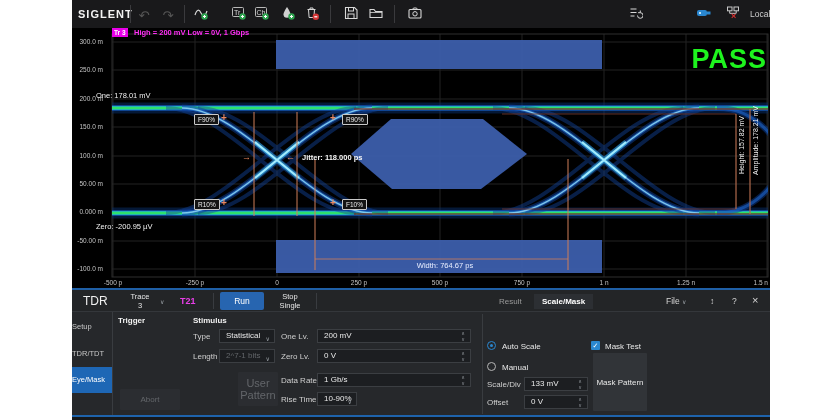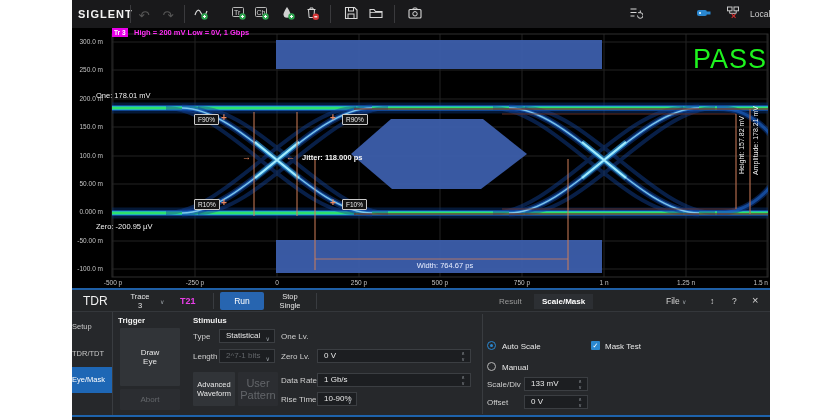--- a/index.html
+++ b/index.html
@@ -16,21 +16,21 @@
   .tb-right-label { position:absolute; top:9px; color:#cfcfcf; font-size:8.5px; }
 
   
   .plot { position:absolute; left:0; top:28px; width:698px; height:260px; background:#000; }
   .plot svg.canvas { position:absolute; left:0; top:0; }
   .ytick { position:absolute; width:31px; text-align:right; color:#c4c4c4; font-size:6.5px; line-height:8px; }
   .xtick { position:absolute; width:40px; text-align:center; color:#c4c4c4; font-size:6.5px; top:251px; }
   .trace-badge { position:absolute; left:40px; top:0; height:9px; padding:0 2px; background:#e800e8; color:#fff;
                  font-size:6.5px; line-height:9px; font-weight:bold; }
   .trace-info { position:absolute; left:62px; top:0; color:#ff2ef5; font-size:7.5px; line-height:9px; font-weight:bold; }
-  .pass { position:absolute; right:3px; top:16px; color:#1ef31e; font-size:27px; font-weight:normal; letter-spacing:1px; }
+  .pass { position:absolute; right:3px; top:16px; color:#1ef31e; font-size:27px; font-weight:bold; letter-spacing:1px; }
   .lvl-label { position:absolute; color:#f0f0f0; font-size:7.5px; }
   .tag { position:absolute; background:#141414; border:1px solid #c9c9c9; color:#ececec; font-size:6.5px;
          line-height:9px; padding:0 3px; border-radius:1px; }
   .cross { position:absolute; color:#e8875f; font-size:10px; line-height:10px; font-weight:bold; }
   .jit-arrow { position:absolute; color:#e8875f; font-size:9px; line-height:10px; }
   .jitter-text { position:absolute; color:#f5f5f5; font-size:7.5px; font-weight:bold; }
   .width-text { position:absolute; left:316px; top:233px; width:114px; text-align:center; color:#e8eeff; font-size:7.5px; }
   .vtext { position:absolute; writing-mode:vertical-rl; transform:rotate(180deg); color:#f2f2f2; font-size:7px; width:9px; }
 
   
@@ -359,35 +359,35 @@
       <div class="panel-right-item" style="left:660px">?</div>
       <div class="panel-right-item" style="left:680px; font-size:11px; top:4px">×</div>
     </div>
 
     <div class="vdiv" style="left:40px; top:22px; height:103px"></div>
     <div class="sidebar-item" style="top:28px">Setup</div>
     <div class="sidebar-item" style="top:55px">TDR/TDT</div>
     <div class="sidebar-item active" style="top:77px; height:26px; line-height:18px">Eye/Mask</div>
 
     <div class="group-header" style="left:46px; top:26px">Trigger</div>
-    <div class="btn" style="left:48px; top:38px; width:60px; height:58px">
-      <span>Draw</span>
-      <span>Eye</span>
-    </div>
     <div class="btn dim" style="left:48px; top:99px; width:60px; height:21px">
       <span>Abort</span>
     </div>
 
     <div class="group-header" style="left:121px; top:26px">Stimulus</div>
     <div class="flabel" style="left:121px; top:42px">Type</div>
     <div class="field" style="left:147px; top:39px; width:56px">
       <span>Statistical</span>
       <span class="chev">∨</span>
     </div>
     <div class="flabel" style="left:209px; top:42px">One Lv.</div>
+    <div class="field" style="left:245px; top:39px; width:154px">
+      <span>200 mV</span>
+      <span class="stepper">∧<br>∨</span>
+    </div>
 
     <div class="flabel" style="left:121px; top:62px">Length</div>
     <div class="field" style="left:147px; top:59px; width:56px">
       <span class="disabled-text">2^7-1 bits</span>
       <span class="chev">∨</span>
     </div>
     <div class="flabel" style="left:209px; top:62px">Zero Lv.</div>
     <div class="field" style="left:245px; top:59px; width:154px">
       <span>0 V</span>
       <span class="stepper">∧<br>∨</span>
@@ -398,24 +398,20 @@
       <span>1 Gb/s</span>
       <span class="stepper">∧<br>∨</span>
     </div>
 
     <div class="flabel" style="left:209px; top:105px">Rise Time</div>
     <div class="field" style="left:245px; top:102px; width:40px">
       <span>10-90%</span>
       <span class="chev">∨</span>
     </div>
 
-    <div class="btn" style="left:121px; top:82px; width:42px; height:34px; font-size:7.5px">
-      <span>Advanced</span>
-      <span>Waveform</span>
-    </div>
     <div class="btn dim" style="left:166px; top:82px; width:40px; height:34px; font-size:11px">
       <span>User</span>
       <span>Pattern</span>
     </div>
 
     <div class="vdiv" style="left:410px; top:24px; height:100px"></div>
 
     <div class="tab" style="left:419px">Result</div>
     <div class="tab active" style="left:462px">Scale/Mask</div>
 
@@ -431,17 +427,20 @@
     <div class="field" style="left:452px; top:87px; width:64px">
       <span>133 mV</span>
       <span class="stepper">∧<br>∨</span>
     </div>
     <div class="flabel" style="left:415px; top:108px">Offset</div>
     <div class="field" style="left:452px; top:105px; width:64px">
       <span>0 V</span>
       <span class="stepper">∧<br>∨</span>
     </div>
 
+    <div class="btn" style="left:521px; top:63px; width:54px; height:58px">
+      <span>Mask Pattern</span>
+    </div>
 
     <div class="panel-blue-line"></div>
     <div class="panel-dark-strip"></div>
   </div>
 </div>
 
 </body></html>

